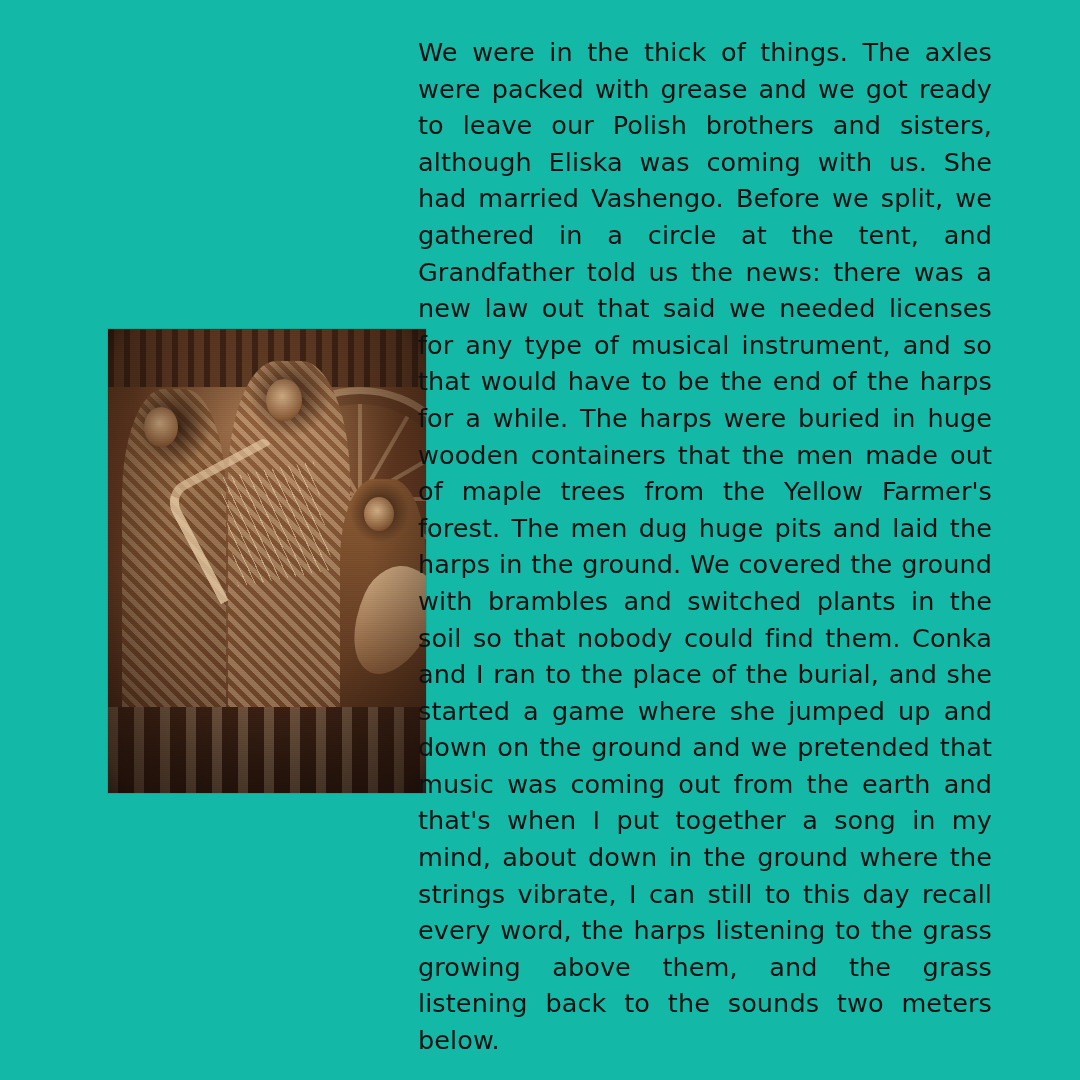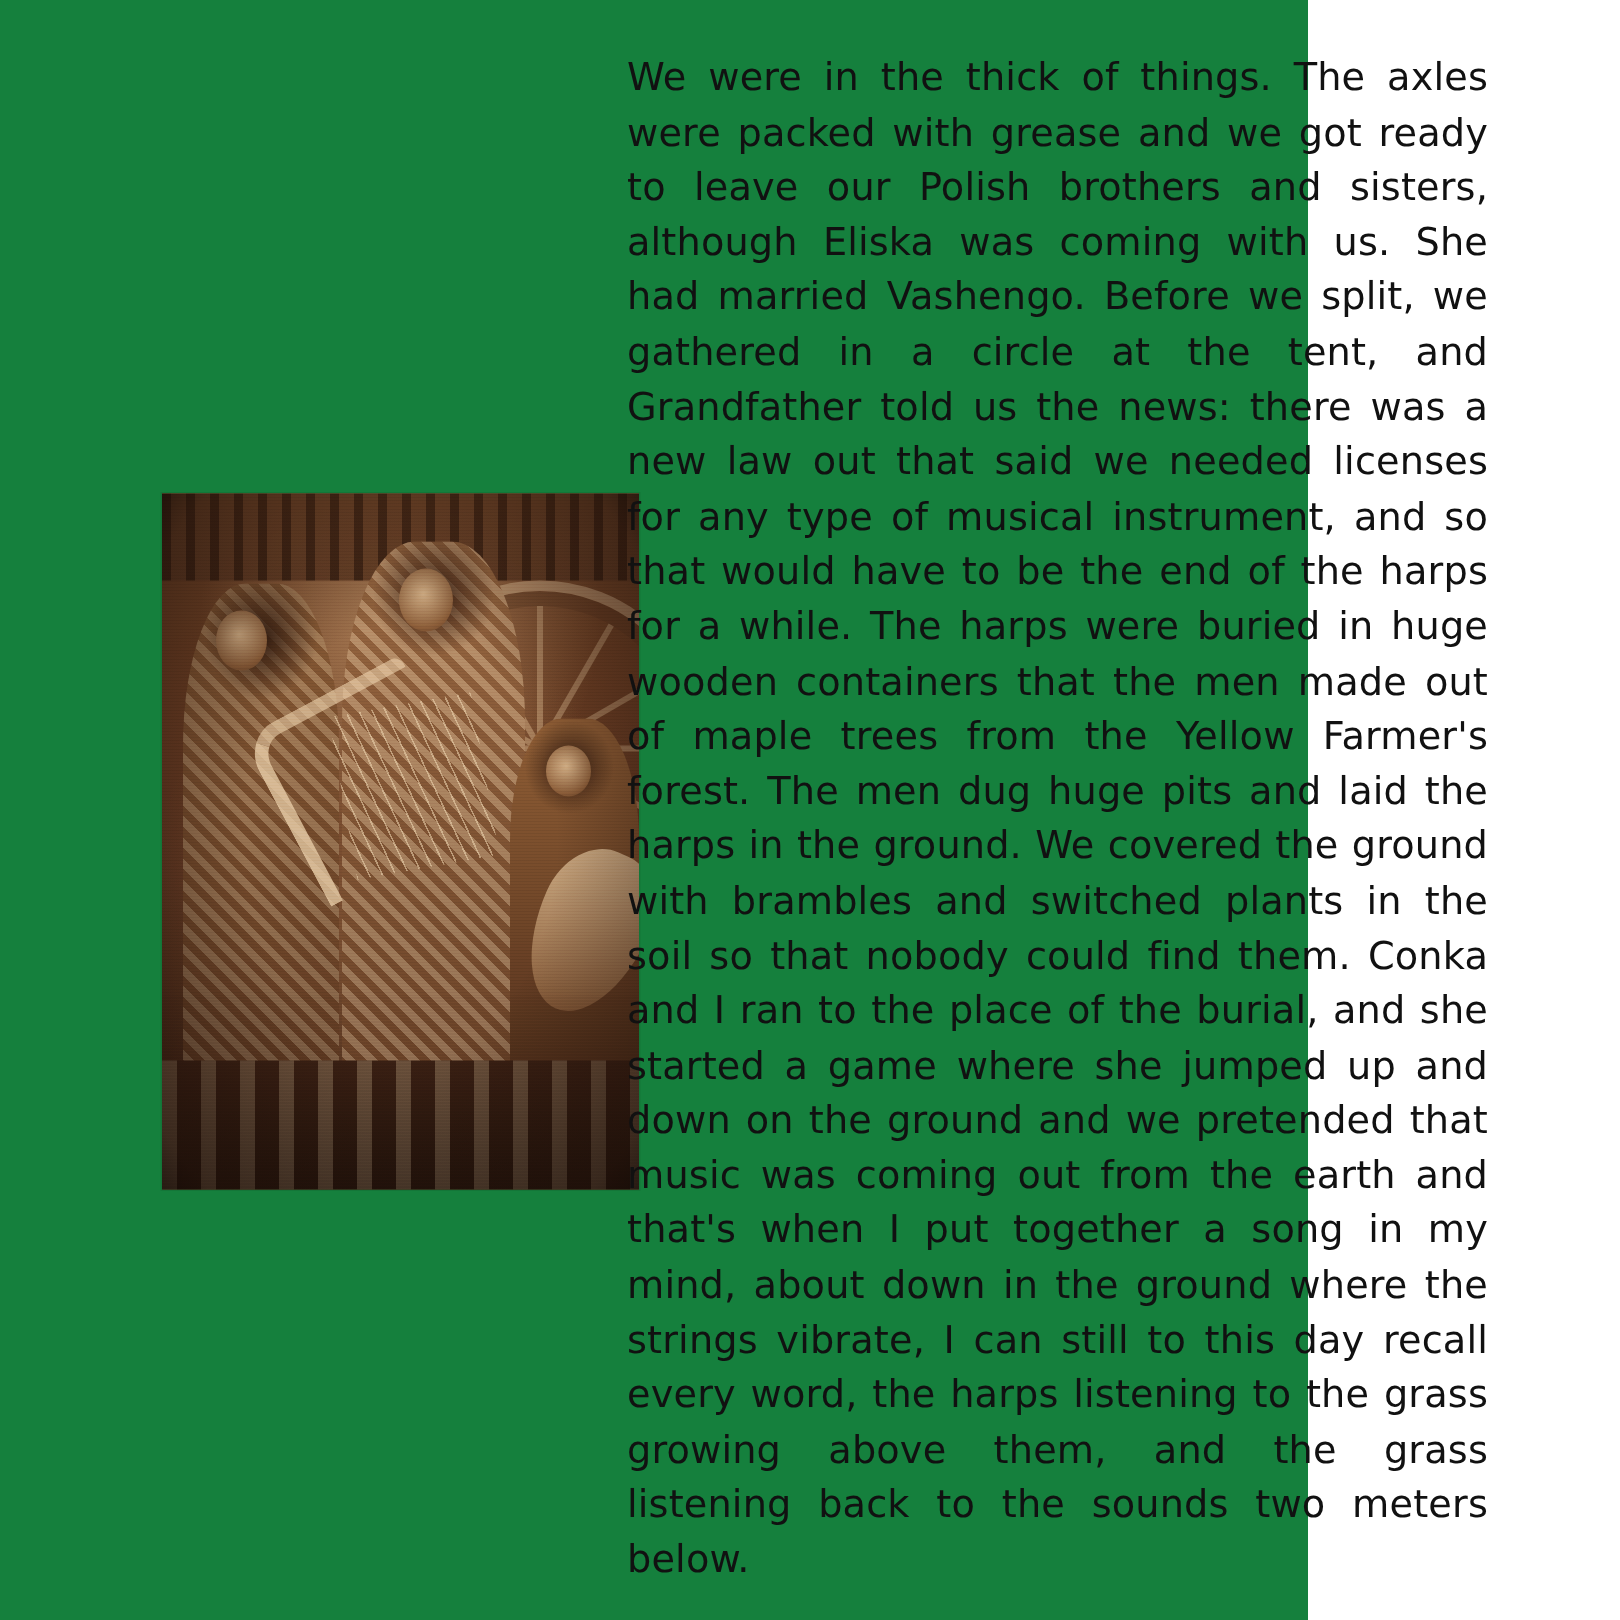--- a/index.html
+++ b/index.html
@@ -8,23 +8,23 @@
     background: #ffffff;
   }
   body {
     width: 1080px;
     height: 1080px;
     font-family: "DejaVu Sans", sans-serif;
     overflow: hidden;
   }
   .page {
     position: relative;
-    width: 872px;
+    width: 1080px;
     height: 1080px;
-    background: #15803d;
+    background: #14b8a6;
   }
 
   
   .figure {
     position: absolute;
     left: 68px;
     top: 313px;
     width: 318px;
     height: 464px;
   }

